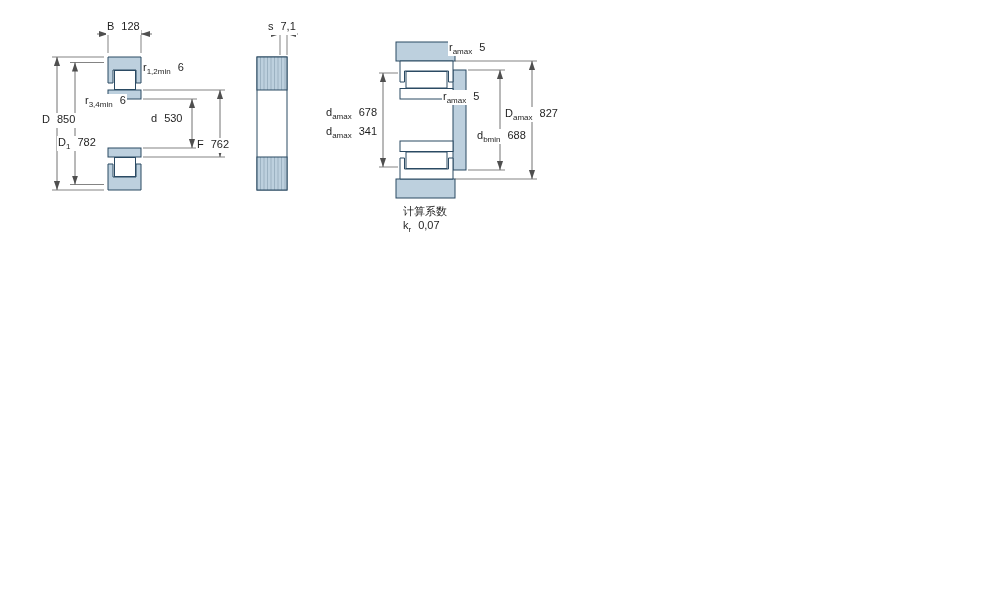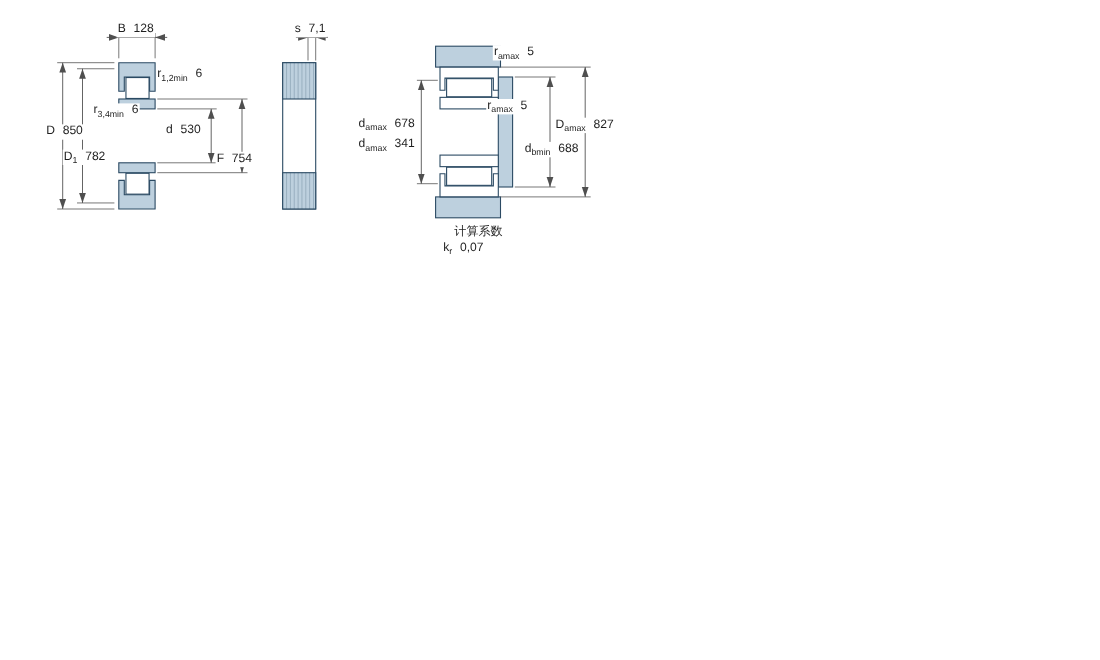--- a/index.html
+++ b/index.html
@@ -105,21 +105,21 @@
   <div class="lbl" style="left:41px;top:113px">
     <span>D</span><sub></sub><span class="v">850</span>
   </div>
   <div class="lbl" style="left:57px;top:136px">
     <span>D</span><sub>1</sub><span class="v">782</span>
   </div>
   <div class="lbl" style="left:150px;top:112px">
     <span>d</span><sub></sub><span class="v">530</span>
   </div>
   <div class="lbl" style="left:196px;top:138px">
-    <span>F</span><sub></sub><span class="v">754</span>
+    <span>F</span><sub></sub><span class="v">762</span>
   </div>
   <div class="lbl" style="left:267px;top:20px">
     <span>s</span><sub></sub><span class="v">7,1</span>
   </div>
   <div class="lbl" style="left:448px;top:41px">
     <span>r</span><sub>amax</sub><span class="v">5</span>
   </div>
   <div class="lbl" style="left:442px;top:90px">
     <span>r</span><sub>amax</sub><span class="v">5</span>
   </div>
@@ -129,18 +129,18 @@
   <div class="lbl" style="left:325px;top:125px">
     <span>d</span><sub>amax</sub><span class="v">341</span>
   </div>
   <div class="lbl" style="left:504px;top:107px">
     <span>D</span><sub>amax</sub><span class="v">827</span>
   </div>
   <div class="lbl" style="left:476px;top:129px">
     <span>d</span><sub>bmin</sub><span class="v">688</span>
   </div>
 
-  <div class="lbl" style="left:412px;top:205px">计算系数</div>
+  <div class="lbl" style="left:402px;top:205px">计算系数</div>
   <div class="lbl" style="left:402px;top:219px">
     <span>k</span><sub>r</sub><span class="v">0,07</span>
   </div>
 
 </div>
 
 </body></html>

